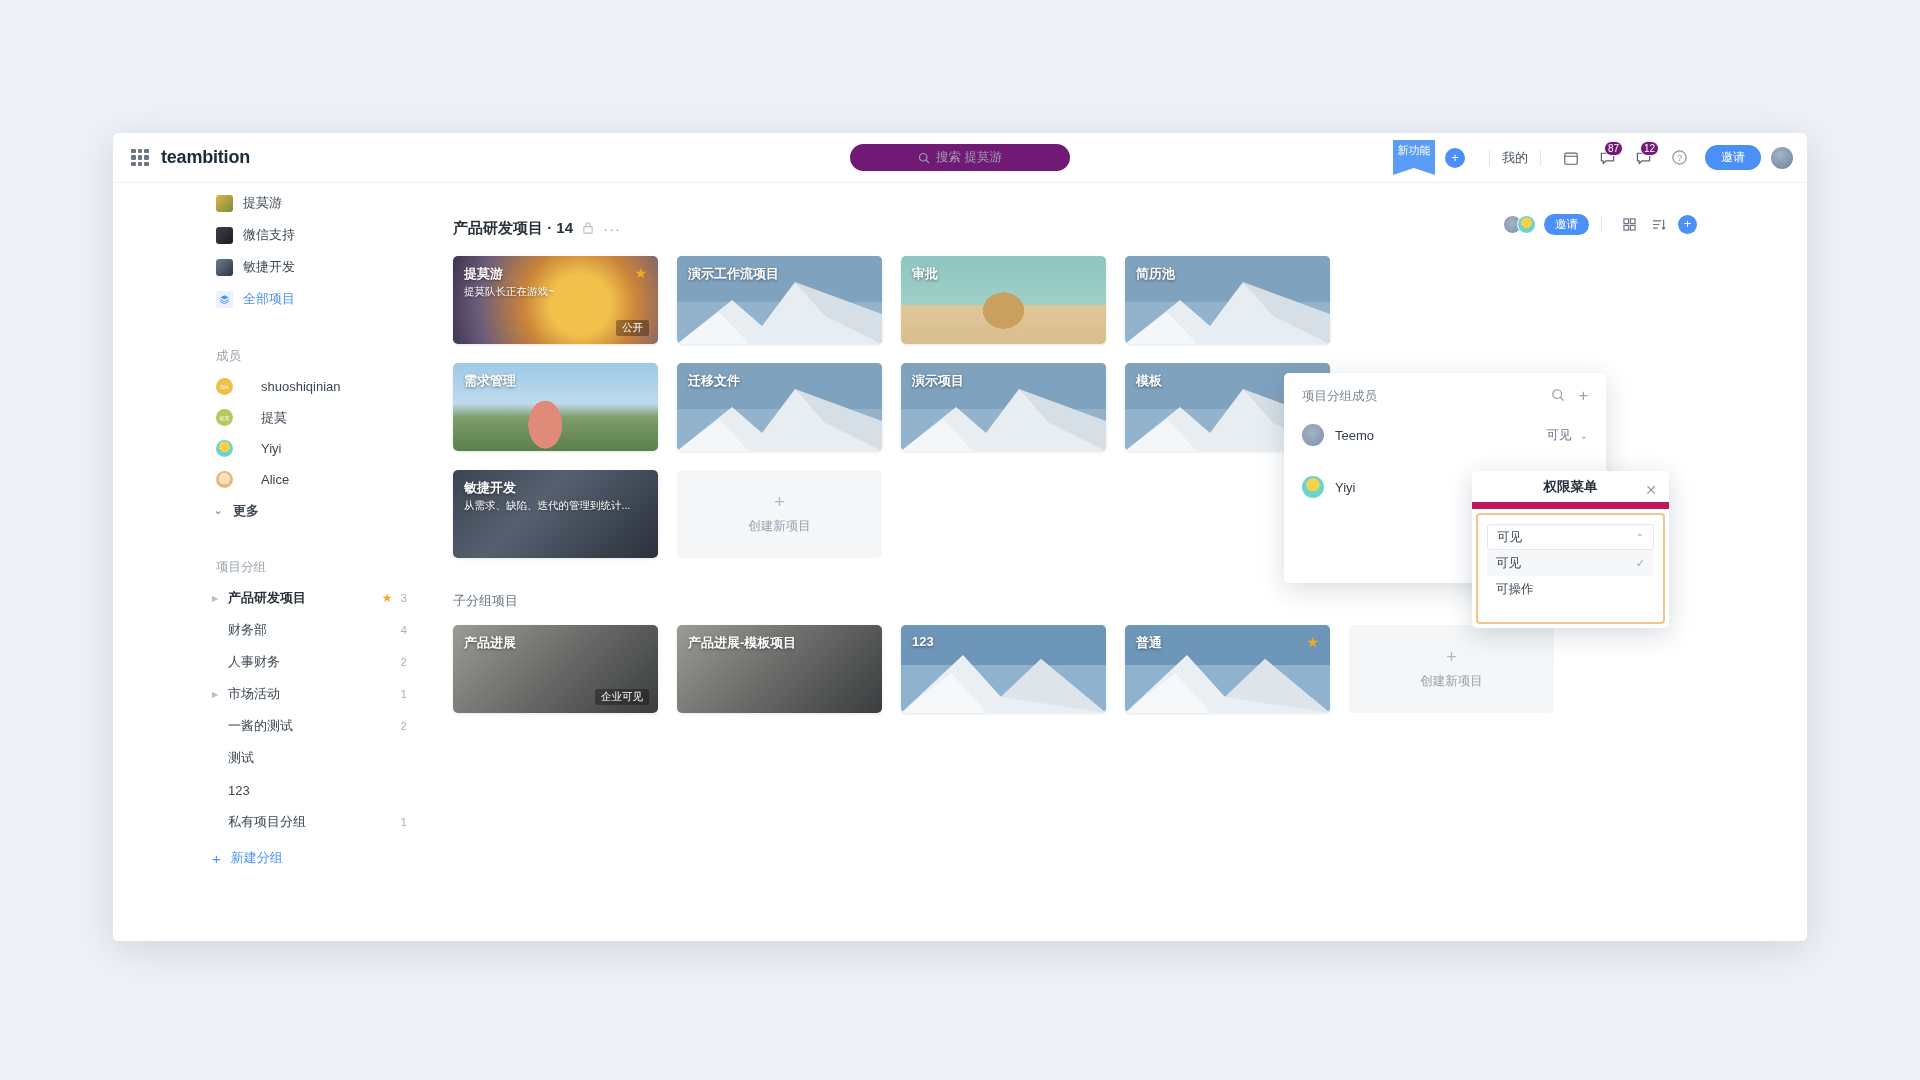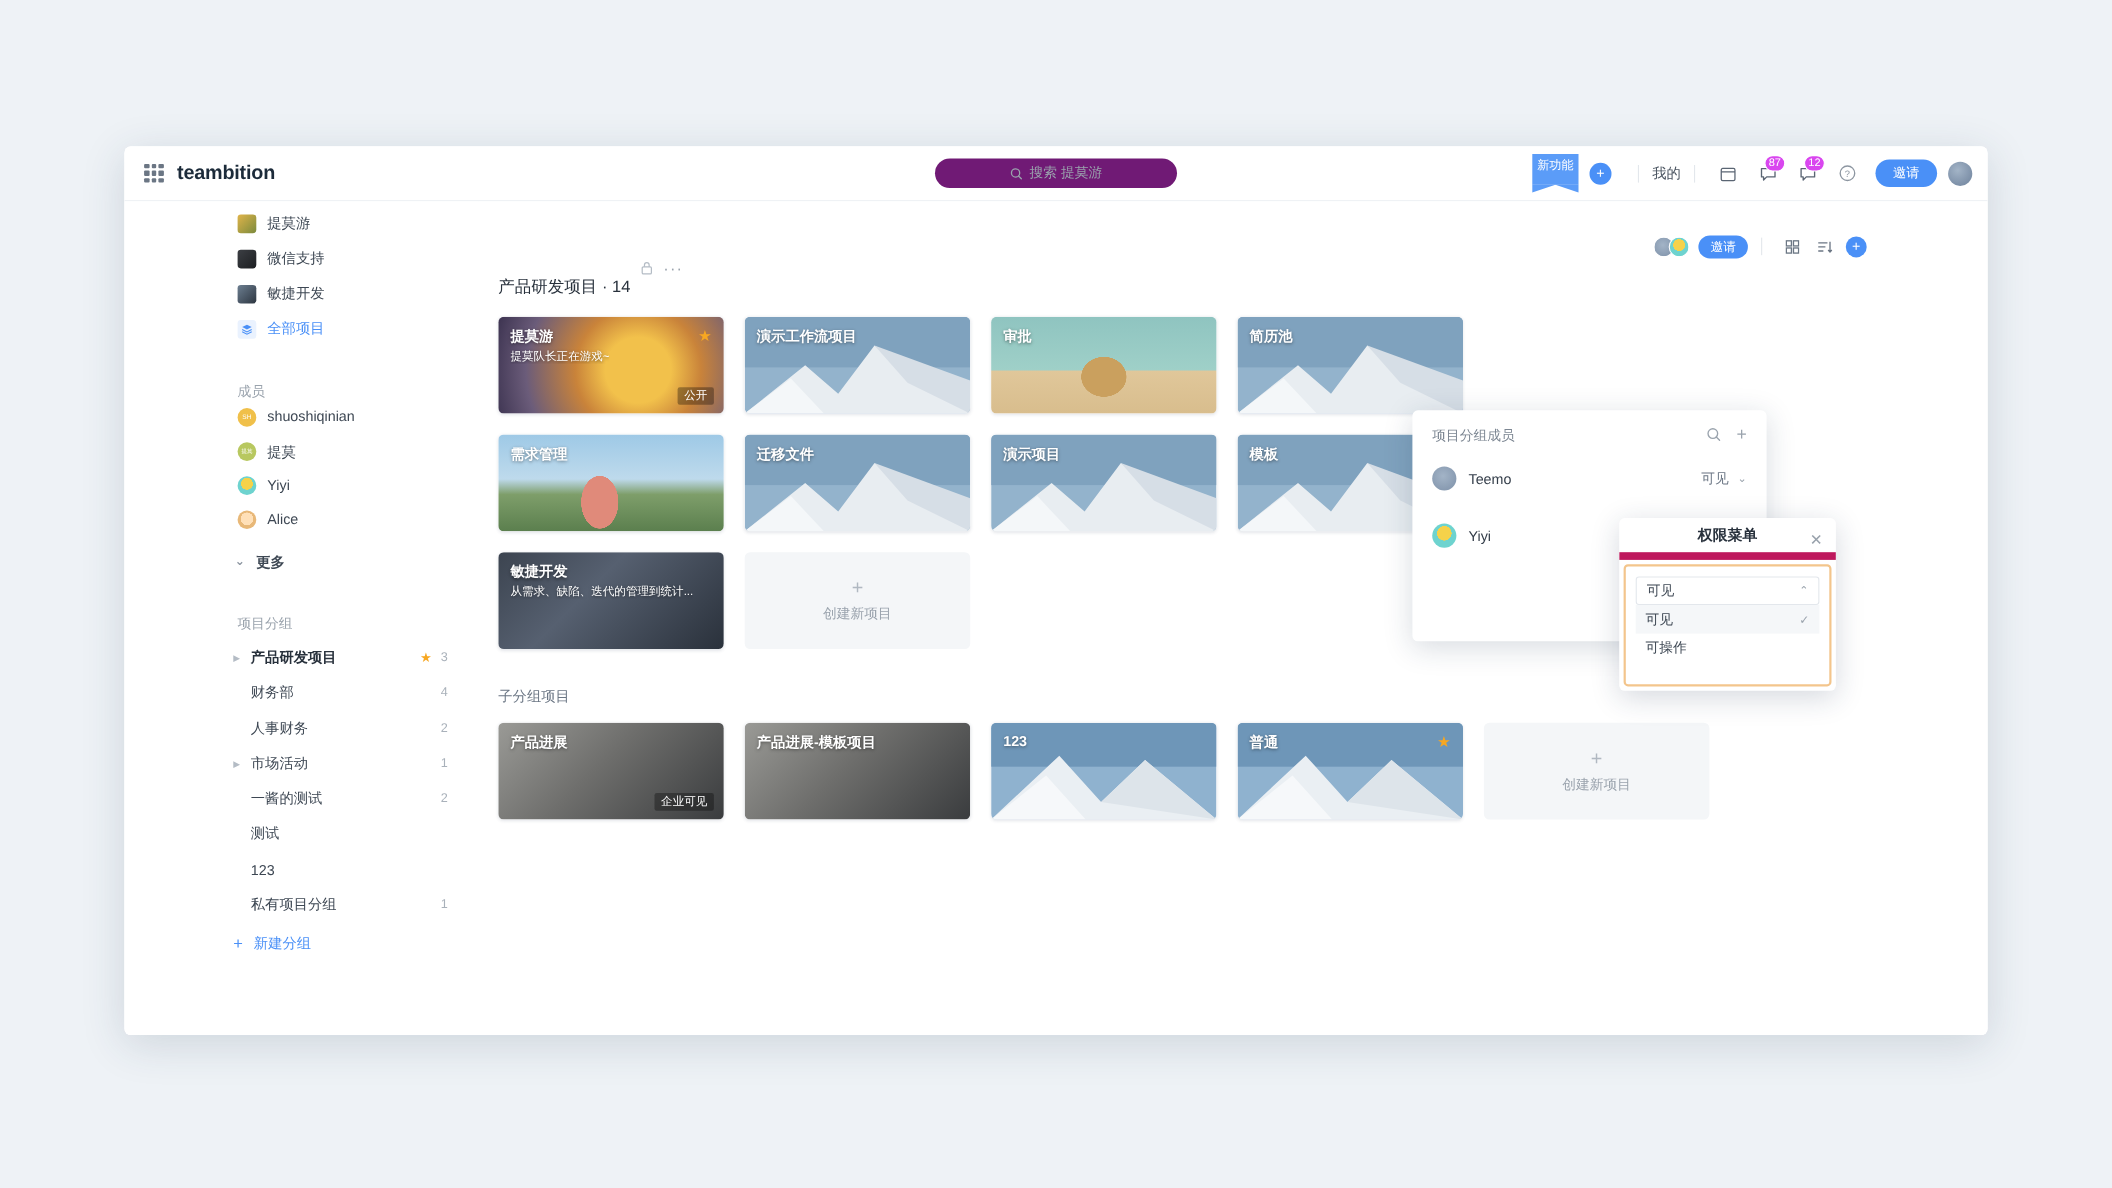--- a/index.html
+++ b/index.html
@@ -71,21 +71,21 @@
   .vdiv { width:1px; height:16px; background:#e3e7ec; margin: 0 12px; }
   .tr-text { font-size: 13px; color:#4a5460; cursor:pointer; }
   .ico-btn {
     width: 26px; height: 26px; position: relative; cursor: pointer;
     display:flex; align-items:center; justify-content:center;
     margin: 0 5px;
   }
   .badge {
     position:absolute; top:-4px; right:-3px;
     min-width:17px; height:15px; padding:0 3px;
-    background:#d946ef; color:#fff; font-size:10px;
+    background:#701a75; color:#fff; font-size:10px;
     border-radius:8px; display:flex;align-items:center;justify-content:center;
     border: 1.5px solid #fff;
   }
   .invite-btn {
     background:#4a90f7; color:#fff; font-size:12px;
     padding: 4px 16px; border-radius: 13px; cursor:pointer;
     margin-left: 8px; margin-right: 10px;
   }
   .avatar-top {
     width:22px;height:22px;border-radius:50%;cursor:pointer;
@@ -109,22 +109,22 @@
   .side-item.active .lbl { color:#4a90f7; }
   .layers-ico {
     width:17px;height:17px;border-radius:3px;background:#eaf2fe;
     display:flex;align-items:center;justify-content:center;flex:none;
   }
   .sect-title {
     padding-left: 103px; font-size:12.5px; color:#9aa3ad;
     margin-top: 30px; margin-bottom: 4px; height:22px; line-height:22px;
   }
   .mem-item {
-    display:flex;height:31px;padding-left:103px;
-    gap:10px;cursor:pointer;color:#3d4753;
+    display:flex;align-items:center;height:31px;padding-left:103px;
+    gap:28px;cursor:pointer;color:#3d4753;
   }
   .mav { width:17px;height:17px;border-radius:50%;flex:none;
          font-size:6px;color:#fff;display:flex;align-items:center;justify-content:center;}
   .more-row {
     display:flex;align-items:center;height:31px;padding-left:98px;
     gap:8px;cursor:pointer;color:#3d4753;font-weight:600;font-size:13px;
   }
   .chev { color:#8d96a1; font-size:11px; width:14px; text-align:center;}
   .grp-item {
     display:flex;align-items:center;height:32px;
@@ -136,21 +136,21 @@
   .grp-count{font-size:11.5px;color:#a9b1ba;}
   .star{color:#f7a721;font-size:12px;margin-right:8px;}
   .newgrp {
     display:flex;align-items:center;height:32px;padding-left:99px;
     gap:10px;color:#4a90f7;cursor:pointer;font-size:13px;margin-top:4px;
   }
 
   
   .main { flex:1; background:#fff; position:relative; padding-left: 18px; }
   .main-head { display:flex;align-items:center;gap:9px;padding-top:36px; }
-  .main-title { font-size:15px;font-weight:400;color:#28313c;margin-top:32px; }
+  .main-title { font-size:15px;font-weight:700;color:#28313c; }
   .lock-ico { color:#b4bcc5;font-size:13px;cursor:pointer;}
   .dots { color:#9aa3ad;font-size:15px;cursor:pointer;letter-spacing:1px;}
   .head-actions {
     position:absolute; right:110px; top:30px;
     display:flex;align-items:center;gap:0;
   }
   .ava-stack { display:flex; margin-right:8px; }
   .ava-stack span { width:19px;height:19px;border-radius:50%;
     border:1.5px solid #fff;margin-left:-5px; }
   .mini-invite {

